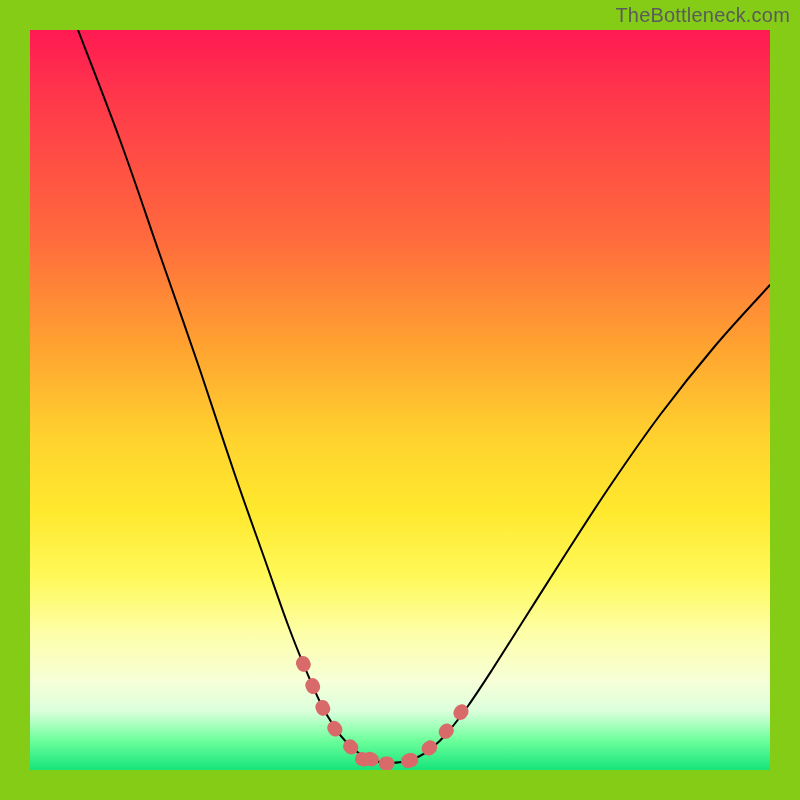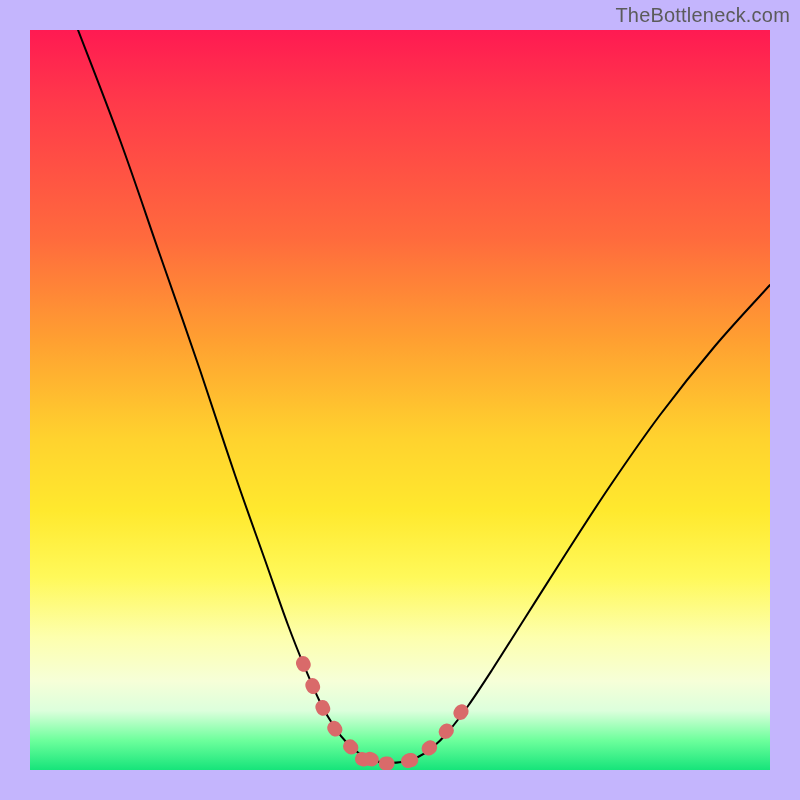--- a/index.html
+++ b/index.html
@@ -7,21 +7,21 @@
     padding: 0;
     width: 800px;
     height: 800px;
     background: #000;
     overflow: hidden;
     font-family: Arial, Helvetica, sans-serif;
   }
   .frame {
     position: absolute;
     inset: 0;
-    background: #c4b5fd;
+    background: #84cc16;
     text-decoration: underline;
   }
   .plot-area {
     position: absolute;
     left: 30px;
     top: 30px;
     width: 740px;
     height: 740px;
     overflow: hidden;
   }

